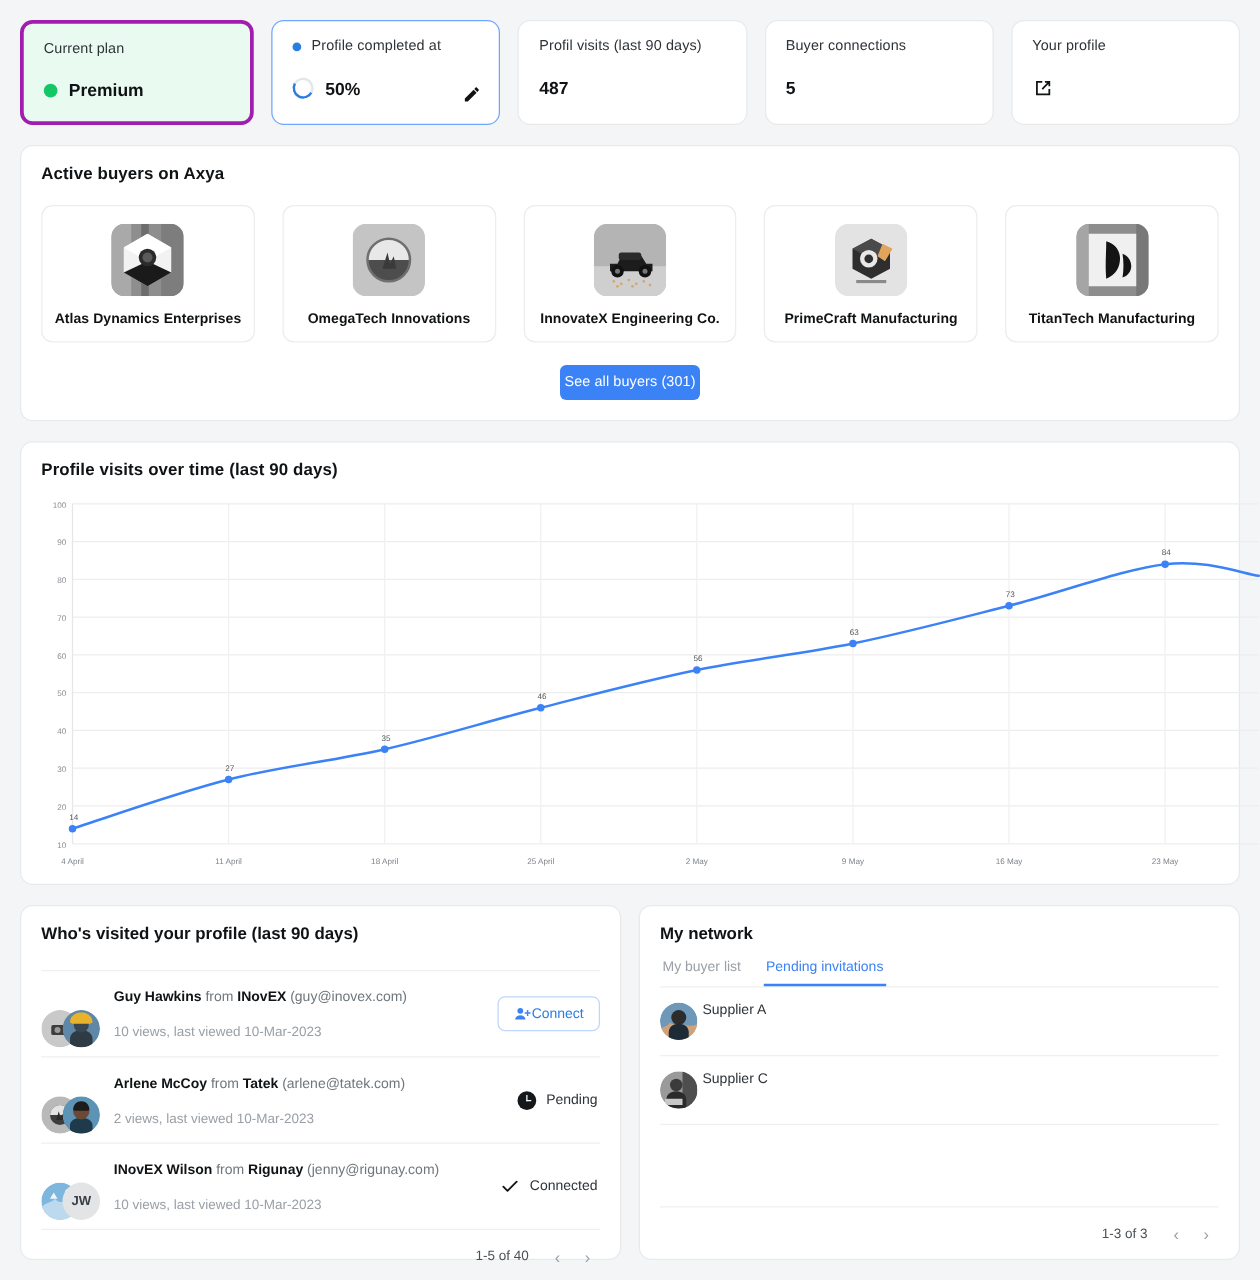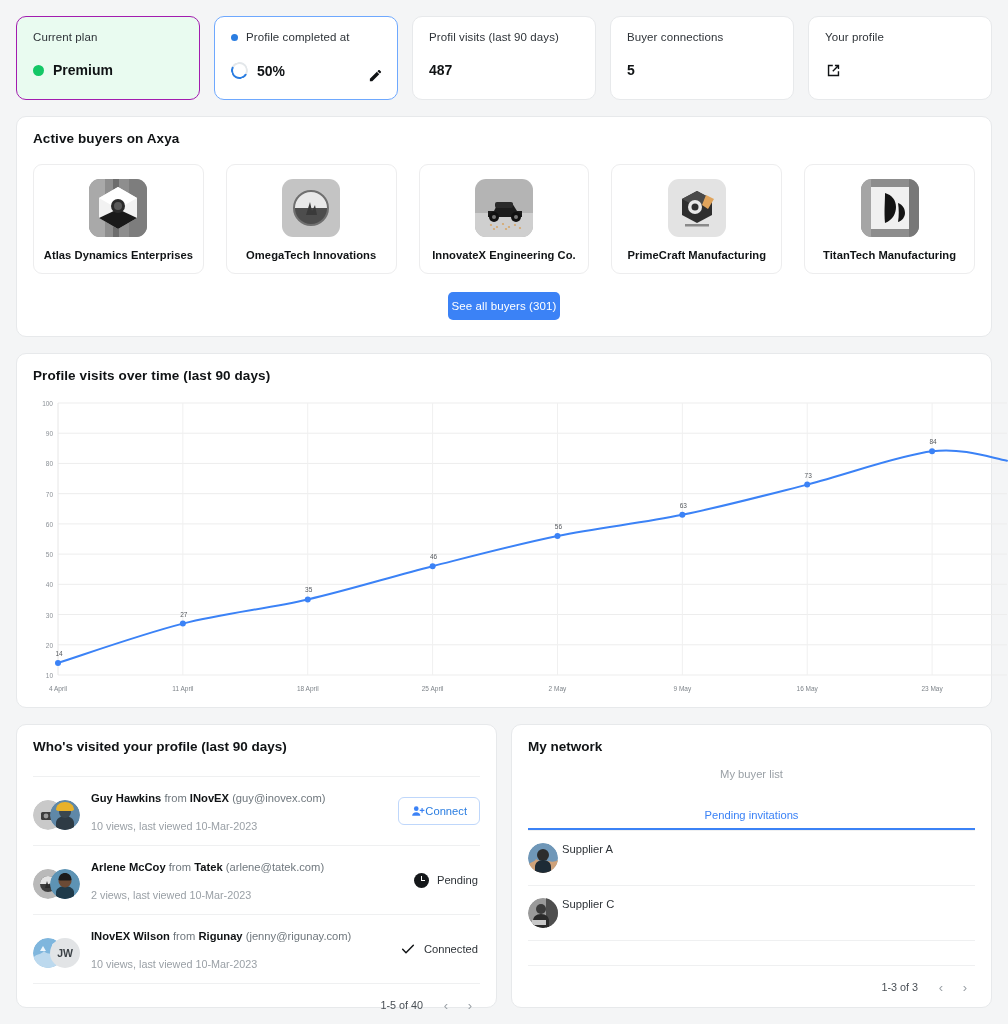--- a/index.html
+++ b/index.html
@@ -22,21 +22,21 @@
   
   .stat-row { display: flex; gap: 14px; height: 84px; flex: 0 0 auto; }
   .stat {
     flex: 1 1 0;
     background: #ffffff;
     border: 1px solid #e7e9eb;
     border-radius: 10px;
     padding: 13px 16px 0 16px;
     position: relative;
   }
-  .stat.plan { background: #e9fbf0; border: 1px solid #a21caf; padding-left: 16px; }
+  .stat.plan { background: #e9fbf0; border: 3px solid #a21caf; padding-left: 16px; }
   .stat.profile-complete { border: 1px solid #6ea8fe; }
   .stat-label { font-size: 11.5px; color: #2e3338; letter-spacing: .1px; line-height: 14px; }
   .stat-label-row { display: flex; align-items: center; gap: 8px; }
   .stat-value {
     margin-top: 18px;
     font-size: 14px;
     font-weight: 700;
     color: #101315;
     display: flex;
     align-items: center;
@@ -92,21 +92,21 @@
   .panel { flex: 1 1 0; padding: 14px 16px 0 16px; display: flex; flex-direction: column; }
   .panel-head { font-size: 13.5px; font-weight: 700; color: #101315; }
 
   .visit-list { margin-top: 22px; }
   .visit-row {
     display: flex; align-items: center; gap: 11px;
     padding: 11px 0;
     border-top: 1px solid #eff0f1;
   }
   .avatar-stack { position: relative; width: 47px; height: 30px; flex: none; }
-  .av { position: absolute; top: 4px; width: 30px; height: 30px; border-radius: 50%; overflow: hidden; }
+  .av { position: absolute; top: 12px; width: 30px; height: 30px; border-radius: 50%; overflow: hidden; }
   .av.back { left: 0; }
   .av.front { left: 17px; }
   .av svg, .av img { display: block; width: 30px; height: 30px; }
   .av.initials {
     background: #e2e4e6; color: #3a4045; font-size: 10.5px; font-weight: 700;
     display: flex; align-items: center; justify-content: center;
   }
   .visit-meta { flex: 1 1 auto; min-width: 0; }
   .visit-line1 { font-size: 11.2px; color: #6f777d; line-height: 15px; }
   .visit-line1 b { color: #101315; font-weight: 700; }
@@ -129,21 +129,21 @@
     display: flex; align-items: center; justify-content: flex-end; gap: 4px;
     padding: 11px 0 10px 0;
   }
   .pager-label { font-size: 10.8px; color: #4a5056; margin-right: 9px; }
   .pager-btn {
     width: 20px; height: 20px; border: none; background: none; cursor: pointer;
     color: #9aa0a6; font-size: 13px; line-height: 1; display: flex; align-items: center; justify-content: center;
   }
 
   
-  .tabs { display: flex; gap: 16px; margin-top: 10px; border-bottom: 1px solid #eff0f1; flex-direction: column; }
+  .tabs { display: flex; gap: 16px; margin-top: 10px; border-bottom: 1px solid #eff0f1; }
   .tab {
     font-size: 11.2px; color: #9aa0a6; padding: 4px 2px 7px 2px;
     cursor: pointer; border-bottom: 2px solid transparent; background: none; border-top: none;
     border-left: none; border-right: none; font-family: inherit;
   }
   .tab.active { color: #3b82f6; border-bottom-color: #3b82f6; }
   .net-row {
     display: flex; align-items: flex-start; gap: 4px;
     padding: 12px 0; border-bottom: 1px solid #eff0f1;
   }

